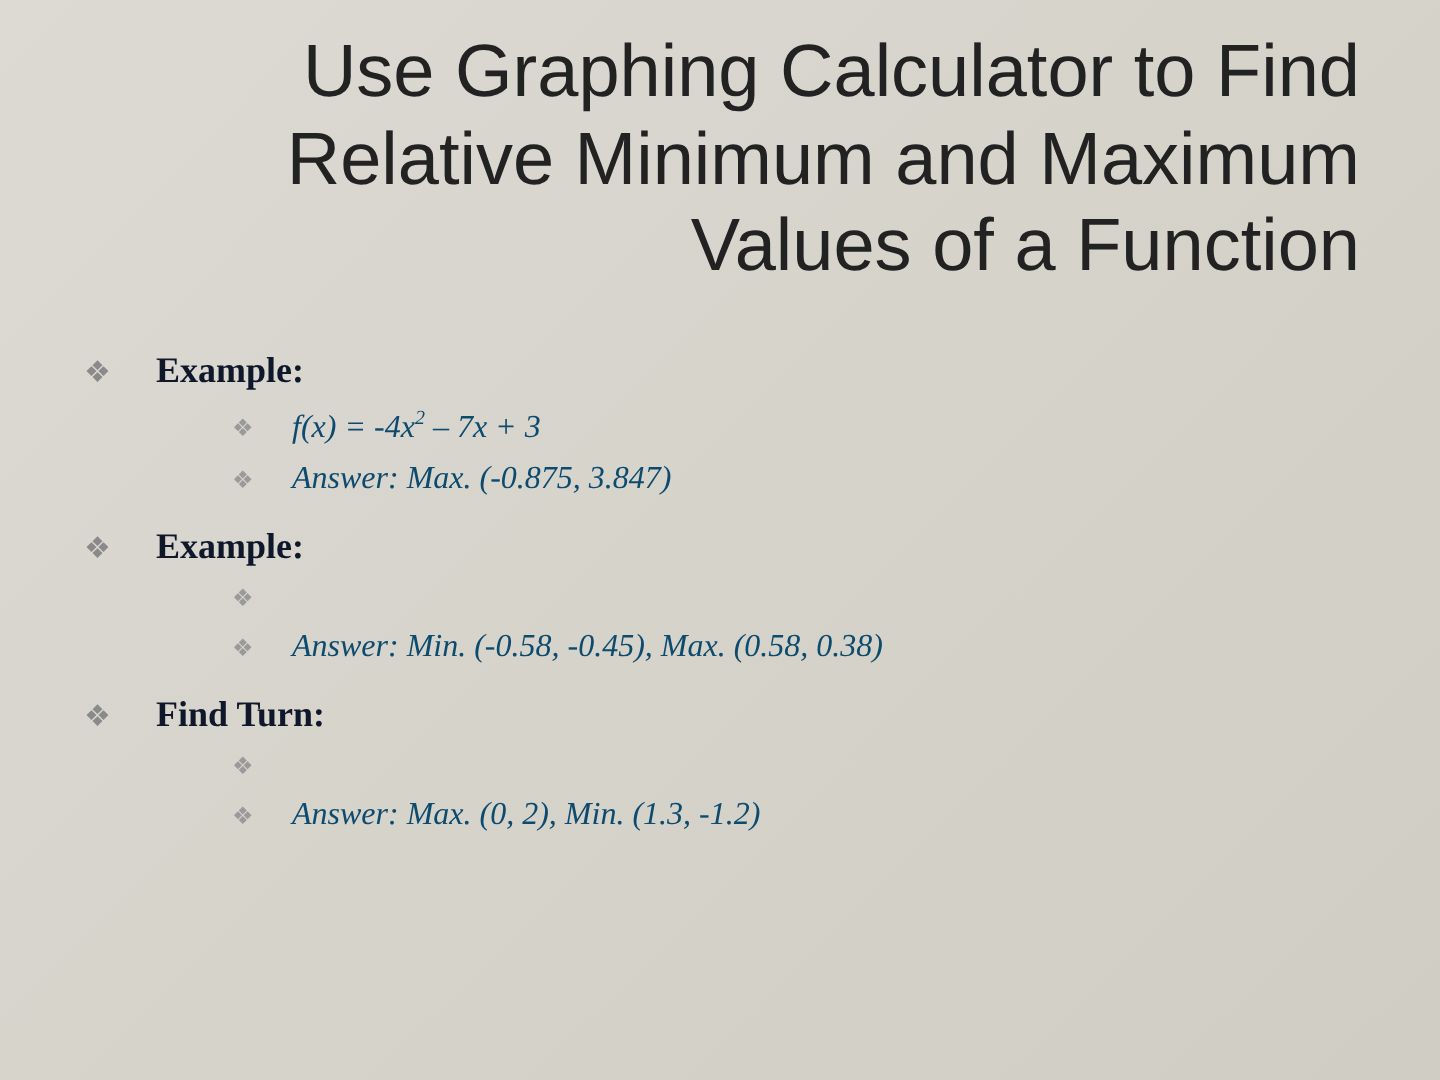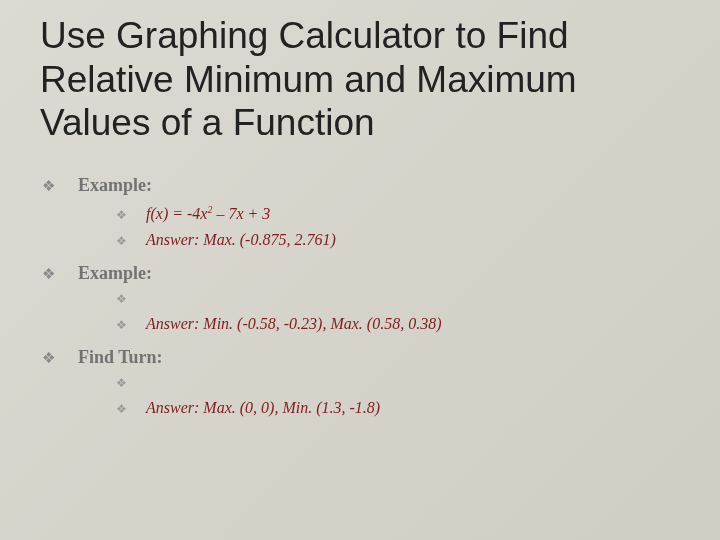--- a/index.html
+++ b/index.html
@@ -20,21 +20,21 @@
     width: 720px;
     height: 540px;
     box-sizing: border-box;
     padding: 14px 40px 20px 40px;
   }
   .title {
     font-family: "Helvetica Neue", Arial, sans-serif;
     font-weight: 400;
     font-size: 37px;
     line-height: 1.18;
-    text-align: left;
+    text-align: right;
     color: #222;
     margin: 0 0 30px 0;
     letter-spacing: 0px;
   }
   .content {
     padding-left: 0px;
   }
   .level1 {
     display: flex;
     align-items: baseline;
@@ -44,39 +44,39 @@
     color: #8a8a8a;
     font-size: 15px;
     width: 36px;
     flex: 0 0 36px;
     text-align: left;
     padding-left: 2px;
   }
   .level1 .text {
     font-size: 18px;
     font-weight: bold;
-    color: #737373;
+    color: #0f172a;
   }
   .level2 {
     display: flex;
     align-items: baseline;
     margin: 8px 0 2px 0;
     padding-left: 76px;
   }
   .level2 .bullet {
     color: #9a9a9a;
     font-size: 12px;
     width: 30px;
     flex: 0 0 30px;
     text-align: left;
   }
   .level2 .text {
     font-size: 16px;
     font-style: italic;
-    color: #7f1d1d;
+    color: #0c4a6e;
   }
   .level2 .text sup {
     font-size: 10px;
     vertical-align: super;
     font-style: italic;
   }
 </style>
 </head>
 <body>
 
@@ -88,41 +88,41 @@
     <div class="level1">
       <span class="bullet">❖</span>
       <span class="text">Example:</span>
     </div>
     <div class="level2">
       <span class="bullet">❖</span>
       <span class="text">f(x) = -4x<sup>2</sup> – 7x + 3</span>
     </div>
     <div class="level2">
       <span class="bullet">❖</span>
-      <span class="text">Answer: Max. (-0.875, 2.761)</span>
+      <span class="text">Answer: Max. (-0.875, 3.847)</span>
     </div>
 
     <div class="level1">
       <span class="bullet">❖</span>
       <span class="text">Example:</span>
     </div>
     <div class="level2">
       <span class="bullet">❖</span>
     </div>
     <div class="level2">
       <span class="bullet">❖</span>
-      <span class="text">Answer: Min. (-0.58, -0.23), Max. (0.58, 0.38)</span>
+      <span class="text">Answer: Min. (-0.58, -0.45), Max. (0.58, 0.38)</span>
     </div>
 
     <div class="level1">
       <span class="bullet">❖</span>
       <span class="text">Find Turn:</span>
     </div>
     <div class="level2">
       <span class="bullet">❖</span>
     </div>
     <div class="level2">
       <span class="bullet">❖</span>
-      <span class="text">Answer: Max. (0, 0), Min. (1.3, -1.8)</span>
+      <span class="text">Answer: Max. (0, 2), Min. (1.3, -1.2)</span>
     </div>
 
   </div>
 </div>
 
 </body></html>

